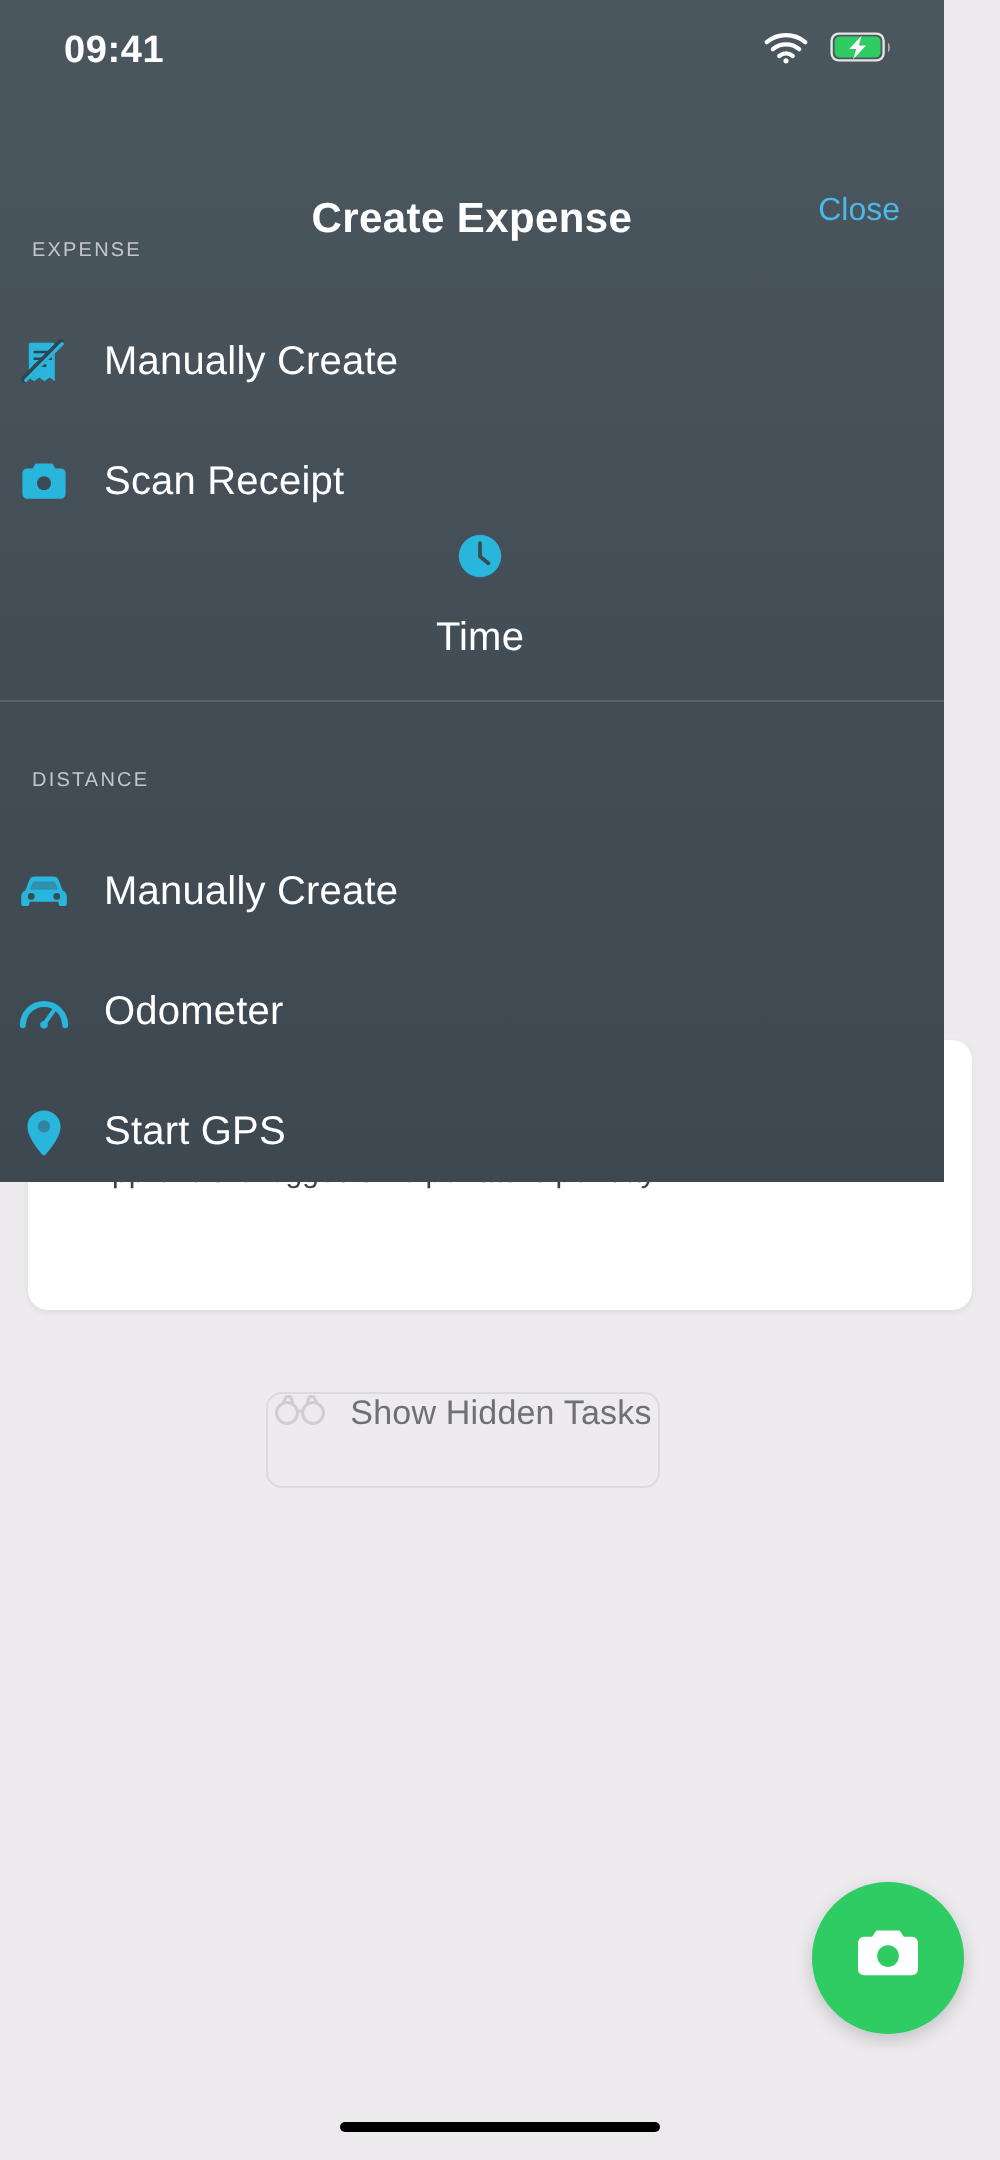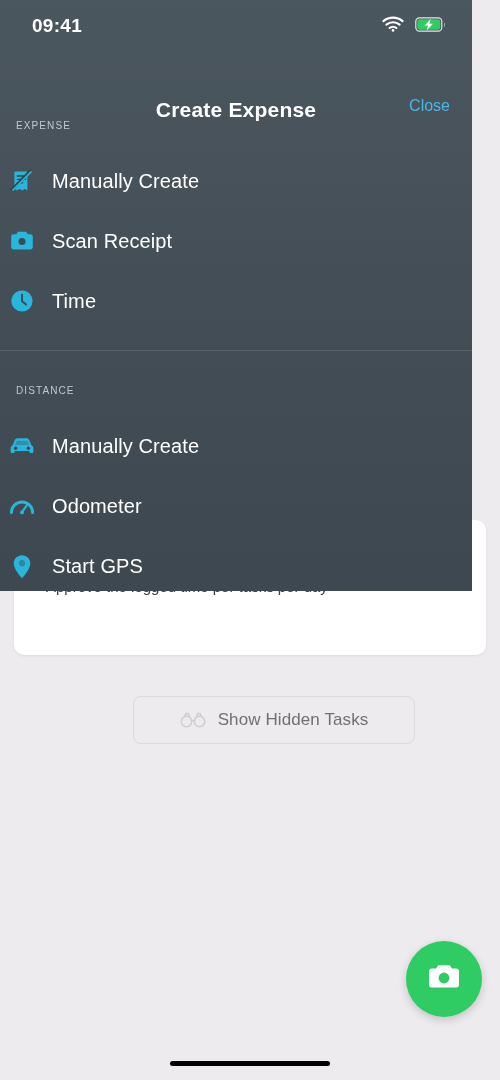--- a/index.html
+++ b/index.html
@@ -32,25 +32,25 @@
     font-size:15px;
     color:#3e4247;
     line-height:1.5;
     white-space:nowrap;
     overflow:hidden;
   }
 
   #hidden-tasks-button {
     position:absolute;
     left:133px; top:696px;
-    width:282px; height:48px;
+    width:197px; height:48px;
     border:1px solid #dcdade;
     border-radius:8px;
     background:transparent;
-    display:flex; align-items:center; justify-content:center;
+    display:flex; align-items:flex-start; justify-content:center;
     gap:12px;
     cursor:pointer;
   }
   #hidden-tasks-button .label {
     font-size:17px; color:#6f7076; letter-spacing:.1px;
   }
   .binoculars { width:26px; height:16px; display:block; }
 
   
   #camera-fab {
@@ -133,21 +133,21 @@
   }
   #section-divider {
     position:absolute; left:0; top:350px; width:100%; height:1px;
     background:rgba(255,255,255,0.13);
   }
 
   
   #expense-header { top:120px; }
   #item-expense-manual   { top:159px; }
   #item-expense-scan     { top:219px; }
-  #item-expense-time     { top:279px; }
+  #item-expense-time     { top:264px;flex-direction:column; }
   #distance-header { top:385px; }
   #item-distance-manual  { top:424px; }
   #item-distance-odo     { top:484px; }
   #item-distance-gps     { top:544px; }
 </style>
 </head>
 <body>
 
 <div id="app-background">
 

